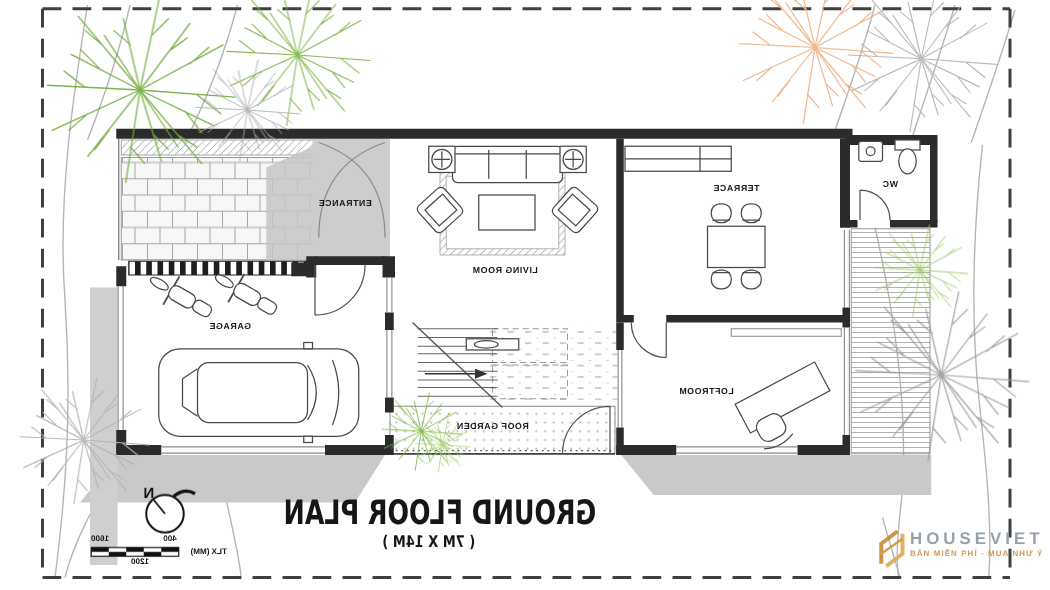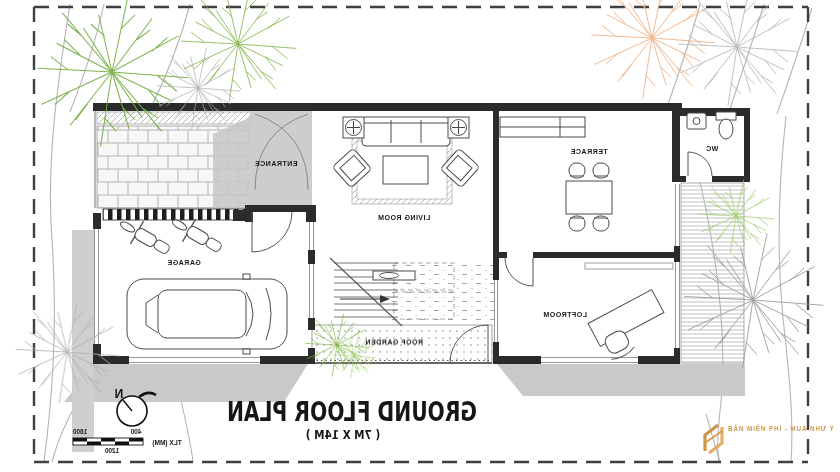--- a/index.html
+++ b/index.html
@@ -307,16 +307,17 @@
 <div class="label title" style="left:352px;top:411px">GROUND FLOOR PLAN</div>
 <div class="label subtitle" style="left:343px;top:434px">( 7M X 14M )</div>
 
 <div class="label north" style="left:119px;top:394px">N</div>
 <div class="label scale-num" style="left:80px;top:431px">1600</div>
 <div class="label scale-num" style="left:136px;top:431px">400</div>
 <div class="label scale-num" style="left:112px;top:450px">1200</div>
 <div class="label scale-num" style="left:167px;top:442px">TLX (MM)</div>
 
 <div class="wm">
+  <div class="wm-brand">HOUSEVIET</div>
   <div class="wm-tag">BẢN MIỄN PHÍ - MUA NHƯ Ý</div>
 </div>
 
 </div>
 
 </body></html>

